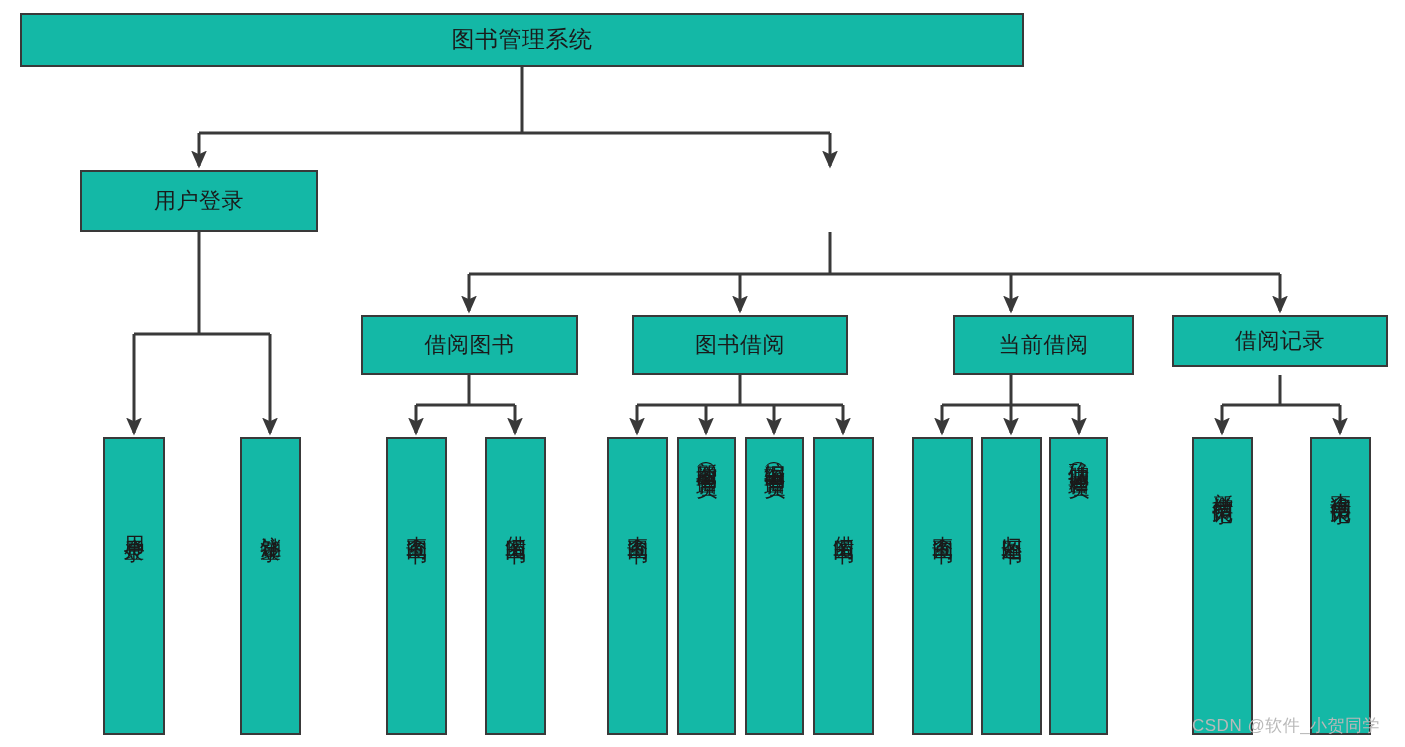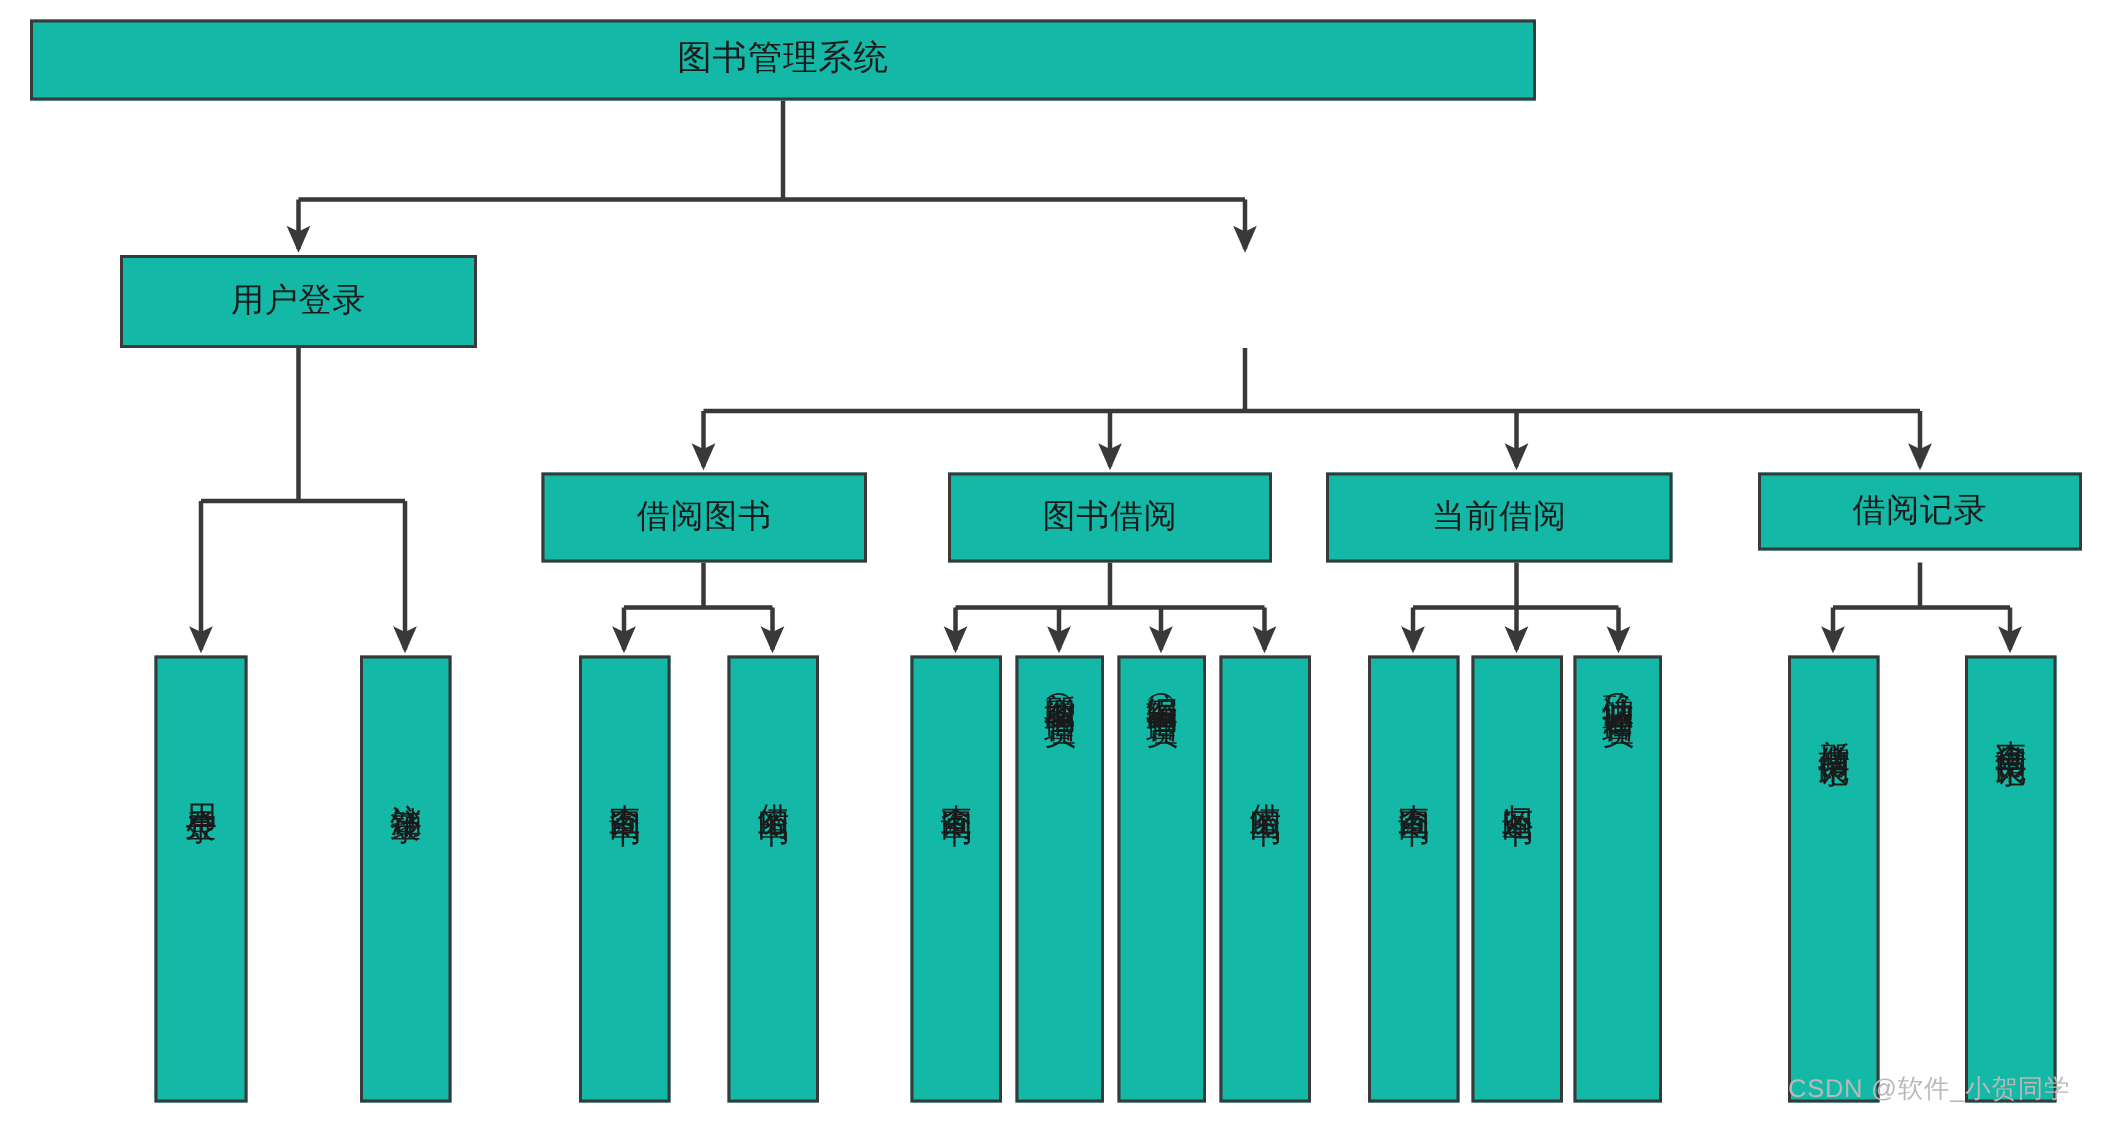--- a/index.html
+++ b/index.html
@@ -135,21 +135,21 @@
   <div class="node horiz" style="left:80px; top:170px; width:238px; height:62px;">
     <span class="label">用户登录</span>
   </div>
 
   <div class="node horiz" style="left:361px; top:315px; width:217px; height:60px;">
     <span class="label">借阅图书</span>
   </div>
   <div class="node horiz" style="left:632px; top:315px; width:216px; height:60px;">
     <span class="label">图书借阅</span>
   </div>
-  <div class="node horiz" style="left:884px; top:315px; width:231px; height:60px;">
+  <div class="node horiz" style="left:953px; top:315px; width:181px; height:60px;">
     <span class="label">当前借阅</span>
   </div>
   <div class="node horiz" style="left:1172px; top:315px; width:216px; height:52px;">
     <span class="label">借阅记录</span>
   </div>
 
   <div class="node vert" style="left:103px; top:437px; width:62px; height:298px; padding-top:80px;">
     <span class="label">用户登录</span>
   </div>
   <div class="node vert" style="left:240px; top:437px; width:61px; height:298px; padding-top:80px;">

